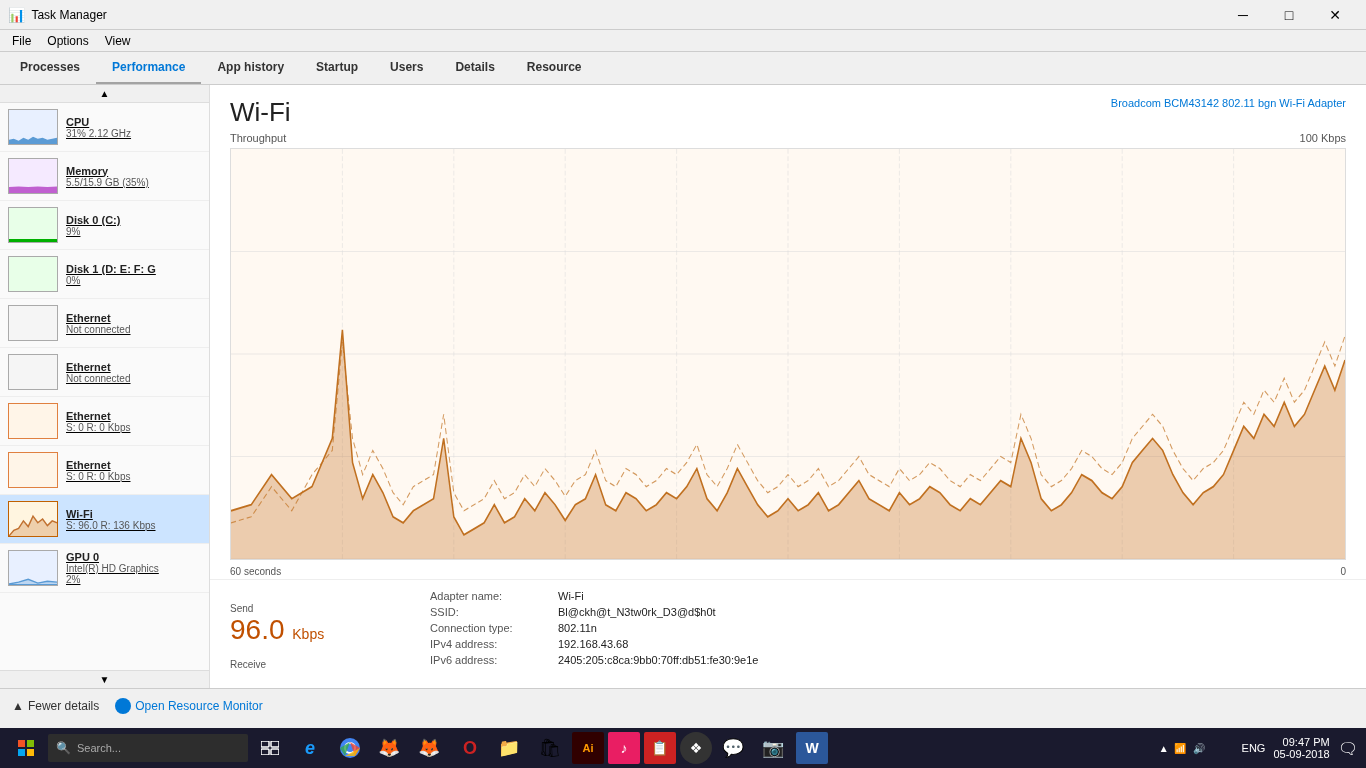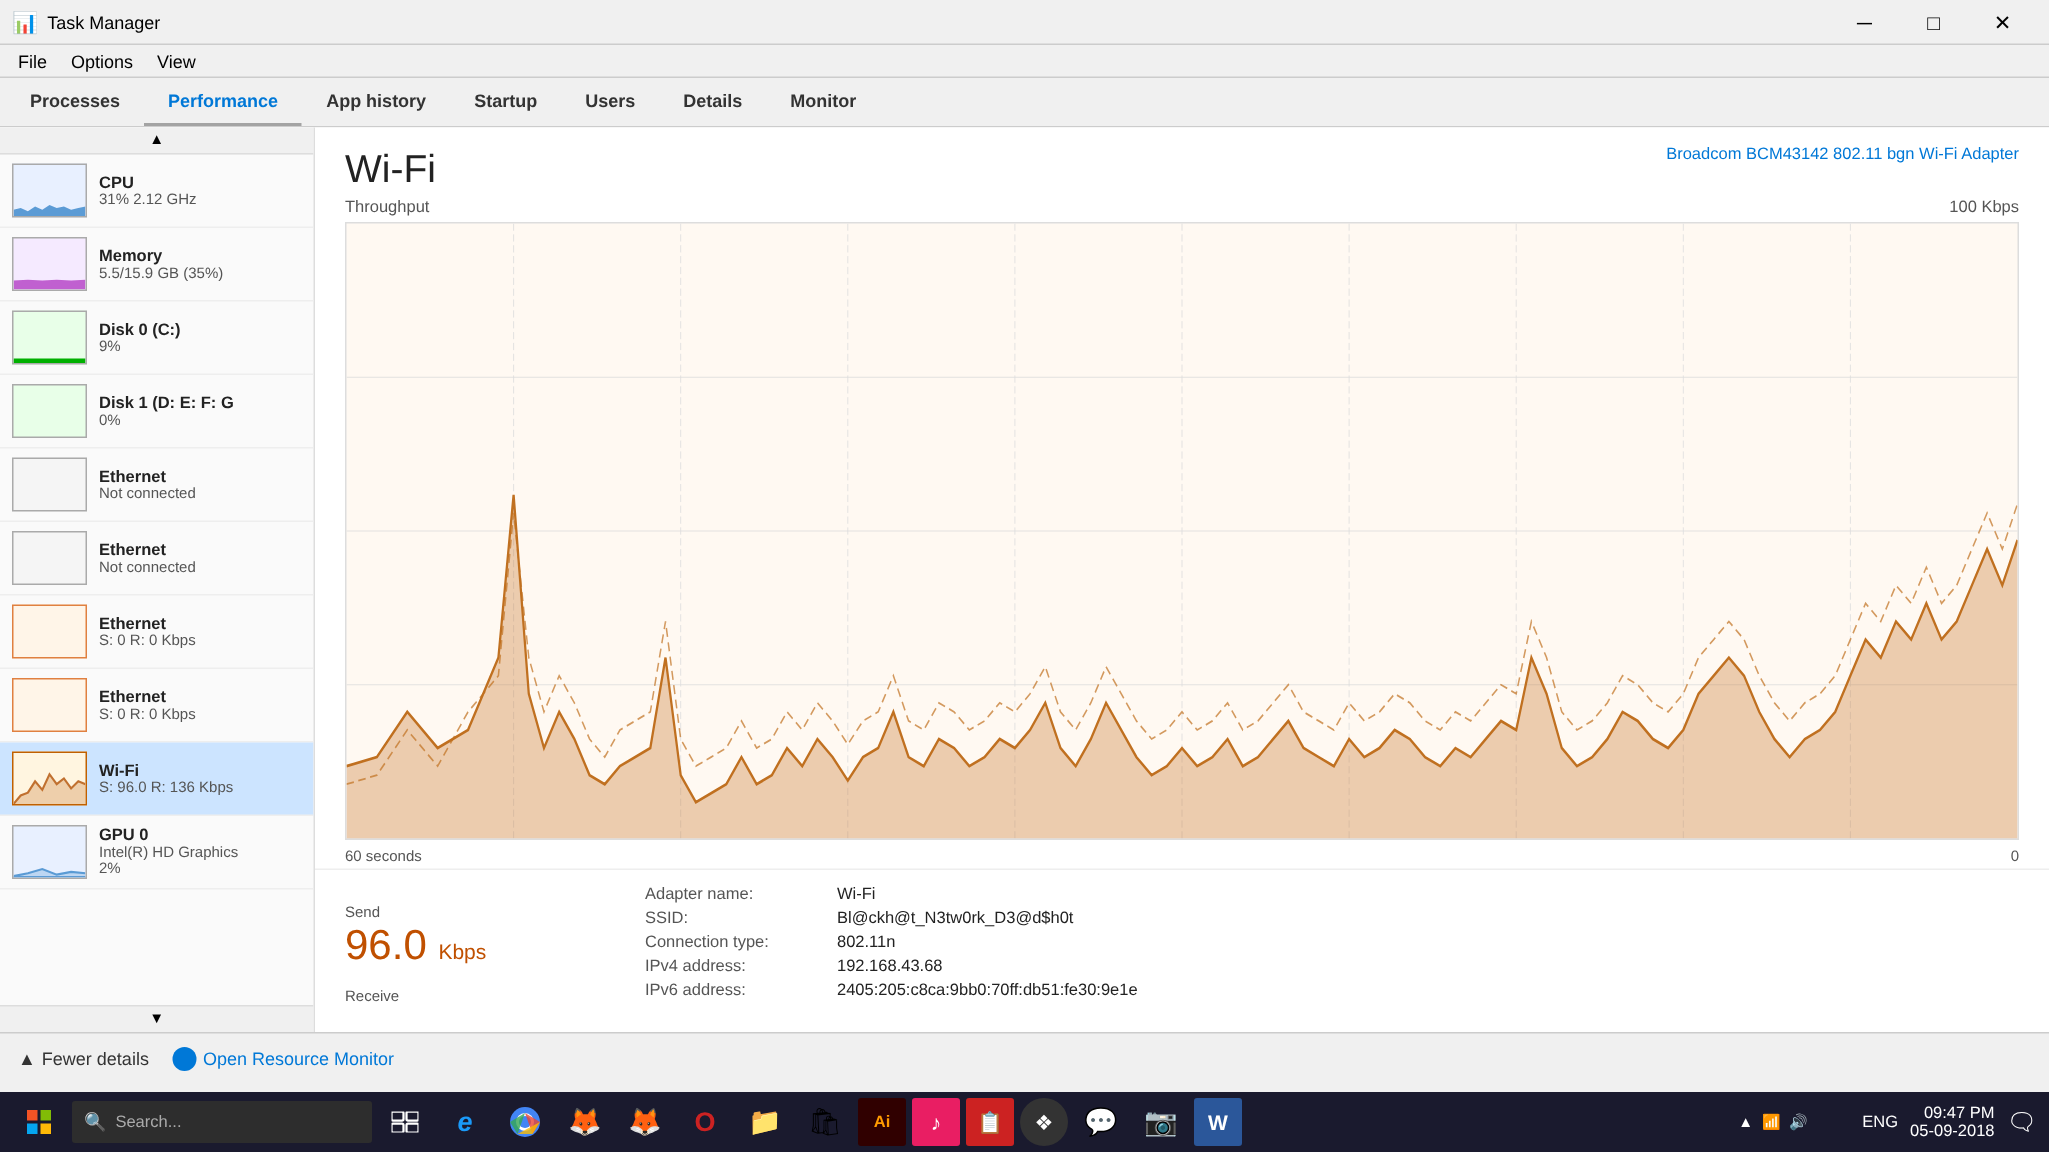--- a/index.html
+++ b/index.html
@@ -91,21 +91,21 @@
     .sidebar-graph {
       width: 50px;
       height: 36px;
       border: 1px solid #aaa;
       background: white;
       flex-shrink: 0;
       position: relative;
       overflow: hidden;
     }
 
-    .sidebar-info { flex: 1; }
+    .sidebar-info { flex: 1; text-decoration: underline; }
     .sidebar-label { font-size: 11px; font-weight: 600; color: #222; }
     .sidebar-value { font-size: 10px; color: #555; }
 
     
     .graph-cpu { background: #e8f0ff; }
     .graph-cpu::after {
       content: '';
       position: absolute;
       bottom: 0;
       left: 0;
@@ -320,21 +320,21 @@
   <span class="menu-item">View</span>
 </div>
 
 <div class="tabs">
   <div class="tab">Processes</div>
   <div class="tab active">Performance</div>
   <div class="tab">App history</div>
   <div class="tab">Startup</div>
   <div class="tab">Users</div>
   <div class="tab">Details</div>
-  <div class="tab">Monitor</div>
+  <div class="tab">Resource</div>
 </div>
 
 <div class="main-content">
 
   <div class="sidebar">
     <button class="sidebar-scroll-btn">▲</button>
 
     <div class="sidebar-item">
       <div class="sidebar-graph graph-cpu"></div>
       <div class="sidebar-info">

